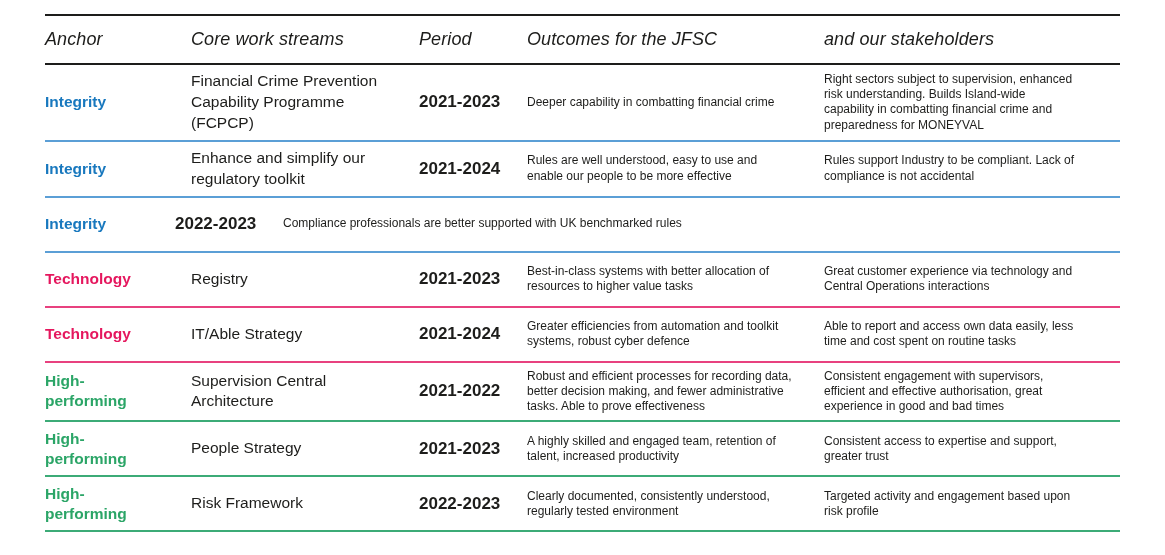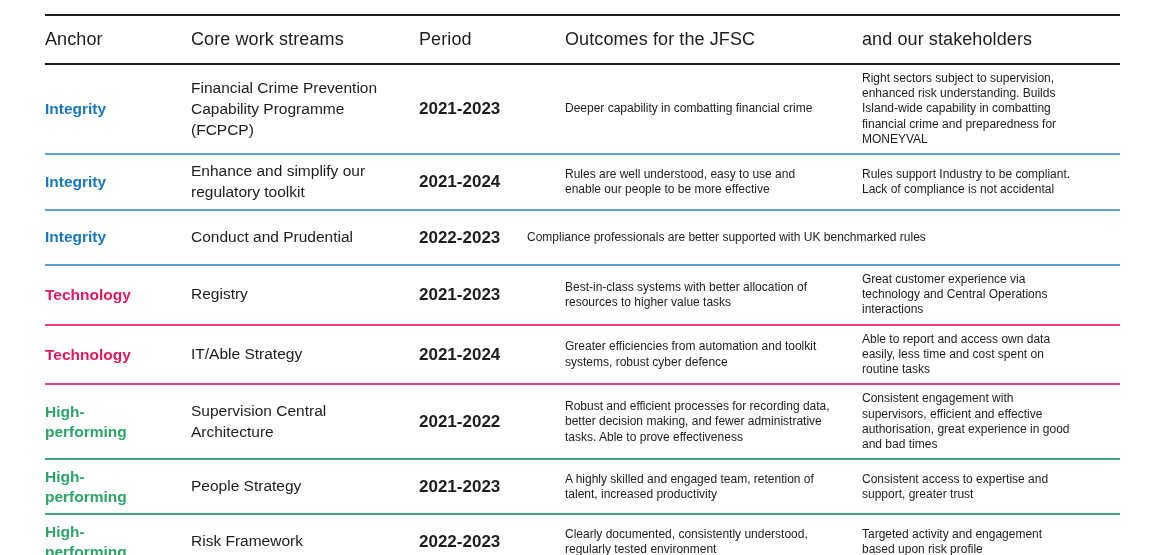--- a/index.html
+++ b/index.html
@@ -23,34 +23,35 @@
     height: 51px;
     border-top: 2px solid var(--header-line, #1d1d1b);
     border-bottom: 2px solid var(--header-line, #1d1d1b);
     box-sizing: border-box;
   }
   .header-cell {
     font-size: 18px;
     font-weight: 500;
     letter-spacing: 0.1px;
     color: #1d1d1b;
+    font-style: italic;
   }
   .row {
     display: flex;
     align-items: center;
     min-height: 55px;
     padding: 6px 0;
     border-bottom: 2px solid #cccccc;
     box-sizing: border-box;
   }
   .cell { box-sizing: border-box; }
   .col-anchor  { width: 130px; padding-right: 18px; }
   .col-stream  { width: 228px; padding-right: 10px; margin-left: 16px; }
   .col-period  { width: 108px; }
-  .col-outcome { width: 297px; padding-right: 30px; margin-left: 38px; }
+  .col-outcome { width: 297px; padding-right: 30px; }
   .col-stake   { flex: 1;      padding-right: 45px; }
 
   .anchor-label {
     font-size: 15.5px;
     font-weight: 600;
     line-height: 1.3;
   }
   .stream-name {
     font-size: 15.5px;
     font-weight: 500;
@@ -89,21 +90,20 @@
   <div class="row" style="border-bottom-color: rgb(91, 159, 214);">
     <div class="cell col-anchor anchor-label" style="color: rgb(24, 120, 190);">Integrity</div>
     <div class="cell col-stream stream-name">Enhance and simplify our regulatory toolkit</div>
     <div class="cell col-period period-value">2021-2024</div>
     <div class="cell col-outcome outcome-text">Rules are well understood, easy to use and enable our people to be more effective</div>
     <div class="cell col-stake stake-text">Rules support Industry to be compliant. Lack of compliance is not accidental</div>
   </div>
 
   <div class="row" style="border-bottom-color: rgb(91, 159, 214);">
     <div class="cell col-anchor anchor-label" style="color: rgb(24, 120, 190);">Integrity</div>
-    <div class="cell col-stream stream-name">Conduct and Prudential</div>
     <div class="cell col-period period-value">2022-2023</div>
     <div class="cell col-stake stake-text">Compliance professionals are better supported with UK benchmarked rules</div>
   </div>
 
   <div class="row" style="border-bottom-color: rgb(232, 65, 127);">
     <div class="cell col-anchor anchor-label" style="color: rgb(229, 23, 94);">Technology</div>
     <div class="cell col-stream stream-name">Registry</div>
     <div class="cell col-period period-value">2021-2023</div>
     <div class="cell col-outcome outcome-text">Best-in-class systems with better allocation of resources to higher value tasks</div>
     <div class="cell col-stake stake-text">Great customer experience via technology and Central Operations interactions</div>

